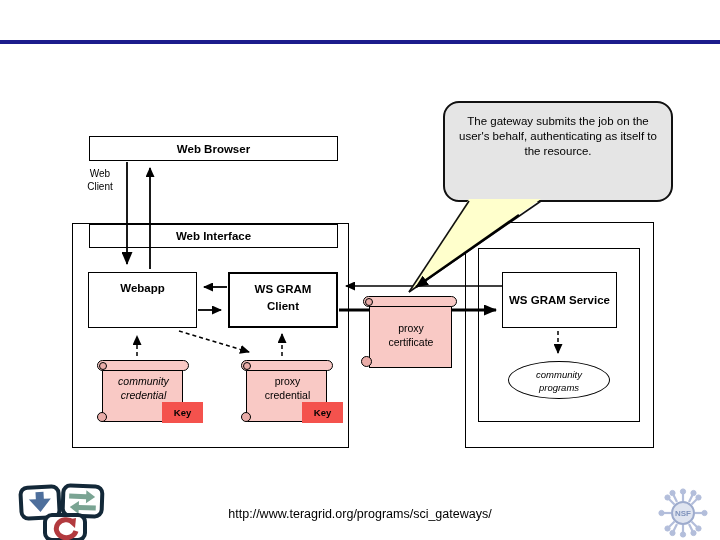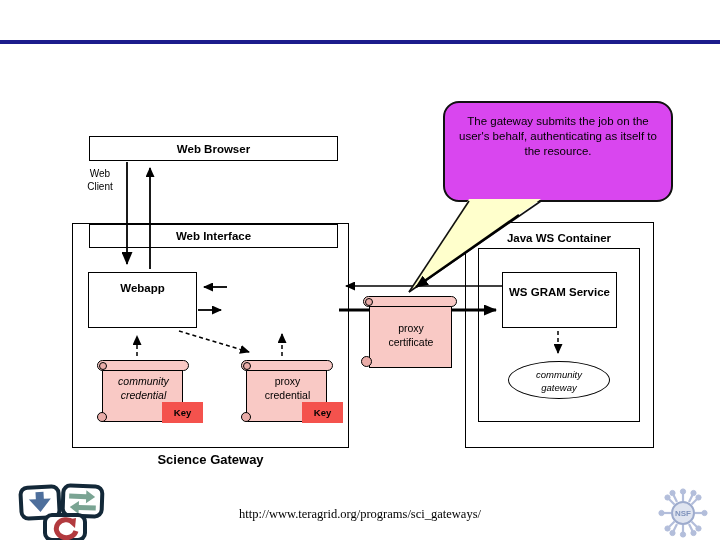--- a/index.html
+++ b/index.html
@@ -20,62 +20,66 @@
   .z3{z-index:3}.z7{z-index:7}
   .scroll{position:absolute;z-index:4;}
   .scroll .roll{position:absolute;border:1.4px solid #000;border-radius:6px;box-sizing:border-box;}
   .scroll .body{position:absolute;border:1.4px solid #000;box-sizing:border-box;}
   .scroll .curl{position:absolute;border:1.2px solid #000;border-radius:50%;box-sizing:border-box;}
   .scroll .stxt{position:absolute;width:100%;text-align:center;font-size:10.5px;line-height:13.5px;}
   .key{position:absolute;width:41px;height:21px;z-index:5;text-align:center;
        font-size:9.5px;font-weight:bold;line-height:21px;}
   .ell{position:absolute;border:1.3px solid #000;border-radius:50%;background:#fff;
        text-align:center;font-style:italic;font-size:9.5px;line-height:13px;padding-top:6px;box-sizing:border-box;}
-  .url{position:absolute;left:0;top:507px;width:720px;text-align:center;font-size:12.5px;font-family:Liberation Serif, serif;}
+  .url{position:absolute;left:0;top:507px;width:720px;text-align:center;font-size:12.5px;}
 </style>
 </head>
 <body>
 
 <div id="slide">
 
   <div class="top-rule" style="background:#1c1c8c"></div>
 
   <div class="box nofill" style="left:72px;top:223px;width:277px;height:225px"></div>
   <div class="box nofill" style="left:465px;top:222px;width:189px;height:226px"></div>
   <div class="box nofill" style="left:478px;top:248px;width:162px;height:174px"></div>
-  <div class="lbl b" style="left:478px;top:231px;width:162px;font-size:11.5px">Java WS Container</div>
 
   <div class="box" style="left:89px;top:136px;width:249px;height:25px">
     <div class="lbl b" style="left:0;top:5px;width:100%;font-size:11.5px">Web Browser</div>
   </div>
 
   <div class="lbl" style="left:79px;top:167px;width:42px;font-size:10px;line-height:13px">
     <span style="display:block">Web</span>
     <span style="display:block">Client</span>
   </div>
 
   <div class="box" style="left:89px;top:224px;width:249px;height:24px">
     <div class="lbl b" style="left:0;top:4px;width:100%;font-size:11.5px">Web Interface</div>
   </div>
 
   <div class="box" style="left:88px;top:272px;width:109px;height:56px">
     <div class="lbl b" style="left:0;top:8px;width:100%;font-size:11.5px">Webapp</div>
   </div>
 
+  <div class="box" style="left:228px;top:272px;width:110px;height:56px;border-width:2.6px">
+    <div class="lbl b" style="left:0;top:7px;width:100%;font-size:11.5px;line-height:17px">
+      <span style="display:block">WS GRAM</span>
+      <span style="display:block">Client</span>
+    </div>
+  </div>
 
   <div class="box" style="left:502px;top:272px;width:115px;height:56px">
-    <div class="lbl b" style="left:0;top:12px;width:100%;font-size:11.5px">WS GRAM Service</div>
+    <div class="lbl b" style="left:0;top:20px;width:100%;font-size:11.5px">WS GRAM Service</div>
   </div>
 
   <div class="ell" style="left:508px;top:361px;width:102px;height:38px">
     <span style="display:block">community</span>
-    <span style="display:block">gateway</span>
+    <span style="display:block">programs</span>
   </div>
 
-  <div class="lbl b" style="left:72px;top:452px;width:277px;font-size:13px">Science Gateway</div>
 
   <svg class="layer z3" viewBox="0 0 720 540">
     <defs>
       <marker id="ah" markerWidth="11" markerHeight="9" refX="9" refY="4.5" orient="auto" markerUnits="userSpaceOnUse">
         <path d="M0,0 L10,4.5 L0,9 Z" fill="#000"></path>
       </marker>
       <marker id="ahl" markerWidth="14" markerHeight="11" refX="12" refY="5.5" orient="auto" markerUnits="userSpaceOnUse">
         <path d="M0,0 L13,5.5 L0,11 Z" fill="#000"></path>
       </marker>
     </defs>
@@ -120,21 +124,21 @@
     <div class="curl" style="left:0;top:52px;width:10px;height:10px;background:#e9aca8"></div>
     <div class="stxt" style="top:15px">
       <span style="display:block">proxy</span>
       <span style="display:block">credential</span>
     </div>
   </div>
 
   <div class="key" style="left:162px;top:402px;background:#f4524d">Key</div>
   <div class="key" style="left:302px;top:402px;background:#f4524d">Key</div>
 
-  <div class="callout" style="background:#d946ef">
+  <div class="callout" style="background:#e5e5e5">
     <span>The gateway submits the job on the user's behalf, authenticating as itself to the resource.</span>
   </div>
   <svg class="layer z7" viewBox="0 0 720 540">
     <polygon points="469,199 541,199 409,292" fill="#ffffcc"></polygon>
     <line x1="469" y1="201" x2="409" y2="292" stroke="#111" stroke-width="1.6"></line>
     <line x1="541" y1="201" x2="409" y2="292" stroke="#111" stroke-width="1.6"></line>
     <line x1="519" y1="215" x2="416" y2="287" stroke="#000" stroke-width="2.4" marker-end="url(#ahl)"></line>
   </svg>
 
   <div class="url">http://www.teragrid.org/programs/sci_gateways/</div>

